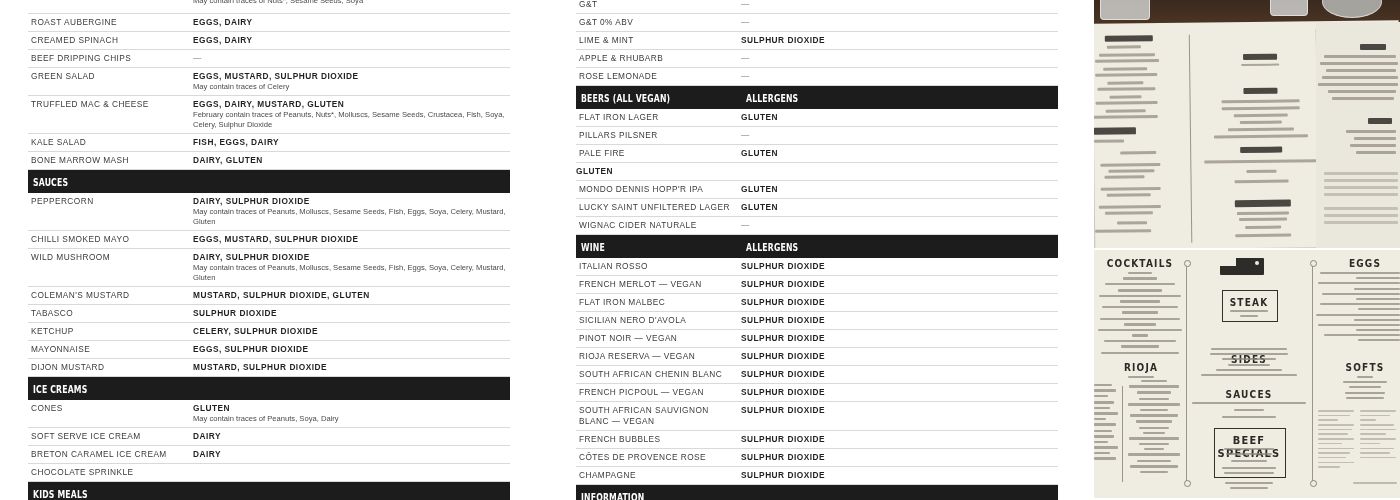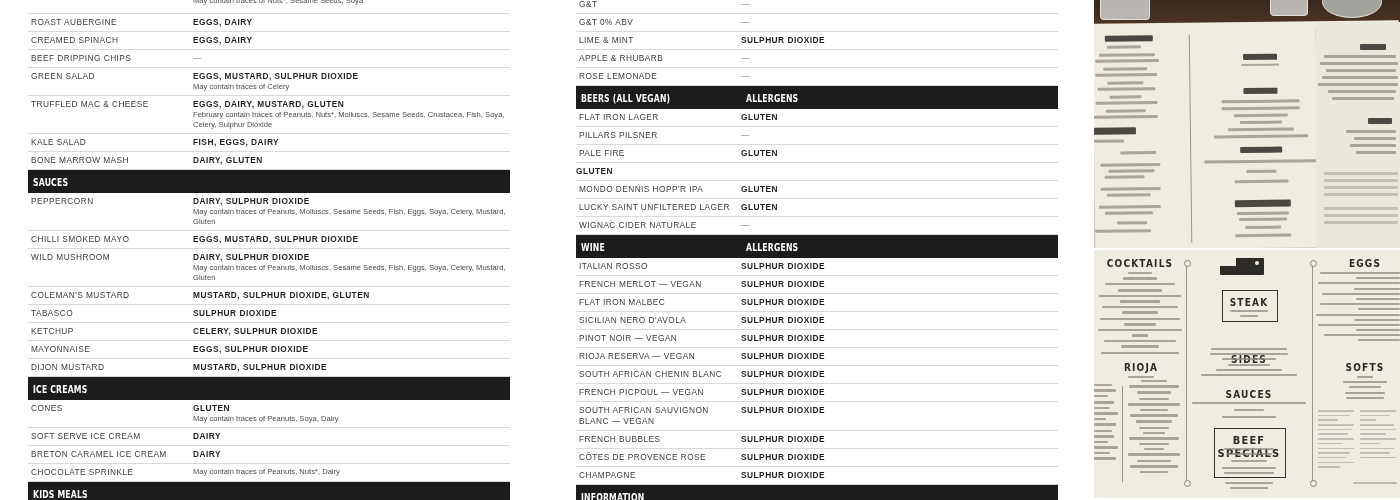--- a/index.html
+++ b/index.html
@@ -351,23 +351,20 @@
           </div>
         </div>
         <div class="row">
           <div class="name">BRETON CARAMEL ICE CREAM</div>
           <div class="vals">
             <div class="allerg">DAIRY</div>
           </div>
         </div>
         <div class="row">
           <div class="name">CHOCOLATE SPRINKLE</div>
-          <div class="vals">
-            <div class="traces">May contain traces of Peanuts, Nuts*, Dairy</div>
-          </div>
         </div>
       </div>
 
       <div class="section">
         <span class="sec-title">KIDS MEALS</span>
       </div>
       <div>
         <div class="row">
           
           

